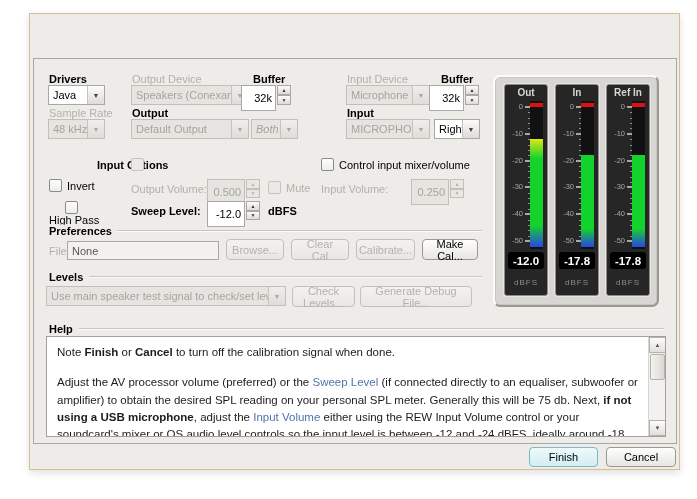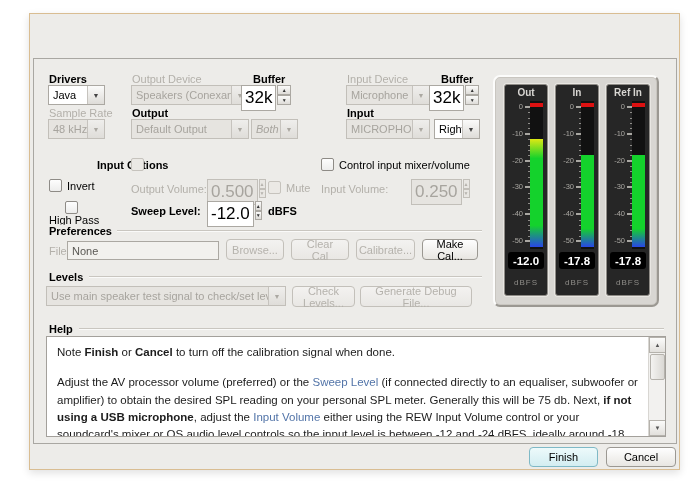--- a/index.html
+++ b/index.html
@@ -40,21 +40,21 @@
   .combo .cv { flex:1; padding:0 4px; overflow:hidden; white-space:nowrap; color:#000; }
   .combo .arr { width:17px; height:100%; border-left:1px solid #C6C3BE;
                 background:linear-gradient(#FBFBFA,#DEDCD8); display:flex; align-items:center;
                 justify-content:center; font-size:7px; color:#444; }
   .combo.dis { background:#E6E4E0; border-color:#C2BFB9; }
   .combo.dis .cv { color:#A7A49E; }
   .combo.dis .arr { color:#ABA8A2; background:linear-gradient(#EFEEEC,#DFDDD9); }
 
   
   .spin { position:absolute; height:20px; display:flex; }
-  .spin .sv { border:1px solid #ABA8A2; background:#fff; font-size:17px; text-align:right;
+  .spin .sv { border:1px solid #ABA8A2; background:#fff; font-size:11px; text-align:right;
               padding:12px 3px; flex:1; display:flex; align-items:center; justify-content:flex-end; }
   .spin .arrs { width:14px; display:flex; flex-direction:column; margin-left:1px; }
   .spin .arrs span { flex:1; border:1px solid #ABA8A2; background:linear-gradient(#FBFBFA,#DEDCD8);
               font-size:5px; color:#333; display:flex; align-items:center; justify-content:center; }
   .spin.dis .sv { background:#E6E4E0; color:#A7A49E; border-color:#C2BFB9; }
   .spin.dis .arrs span { color:#B5B2AC; background:#E9E7E3; border-color:#C2BFB9; }
 
   
   .cb { position:absolute; display:flex; align-items:center; font-size:11px; color:#000; }
   .cb .box { width:13px; height:13px; border:1px solid #8E8B86; background:linear-gradient(#FDFDFD,#EDEDEC);

